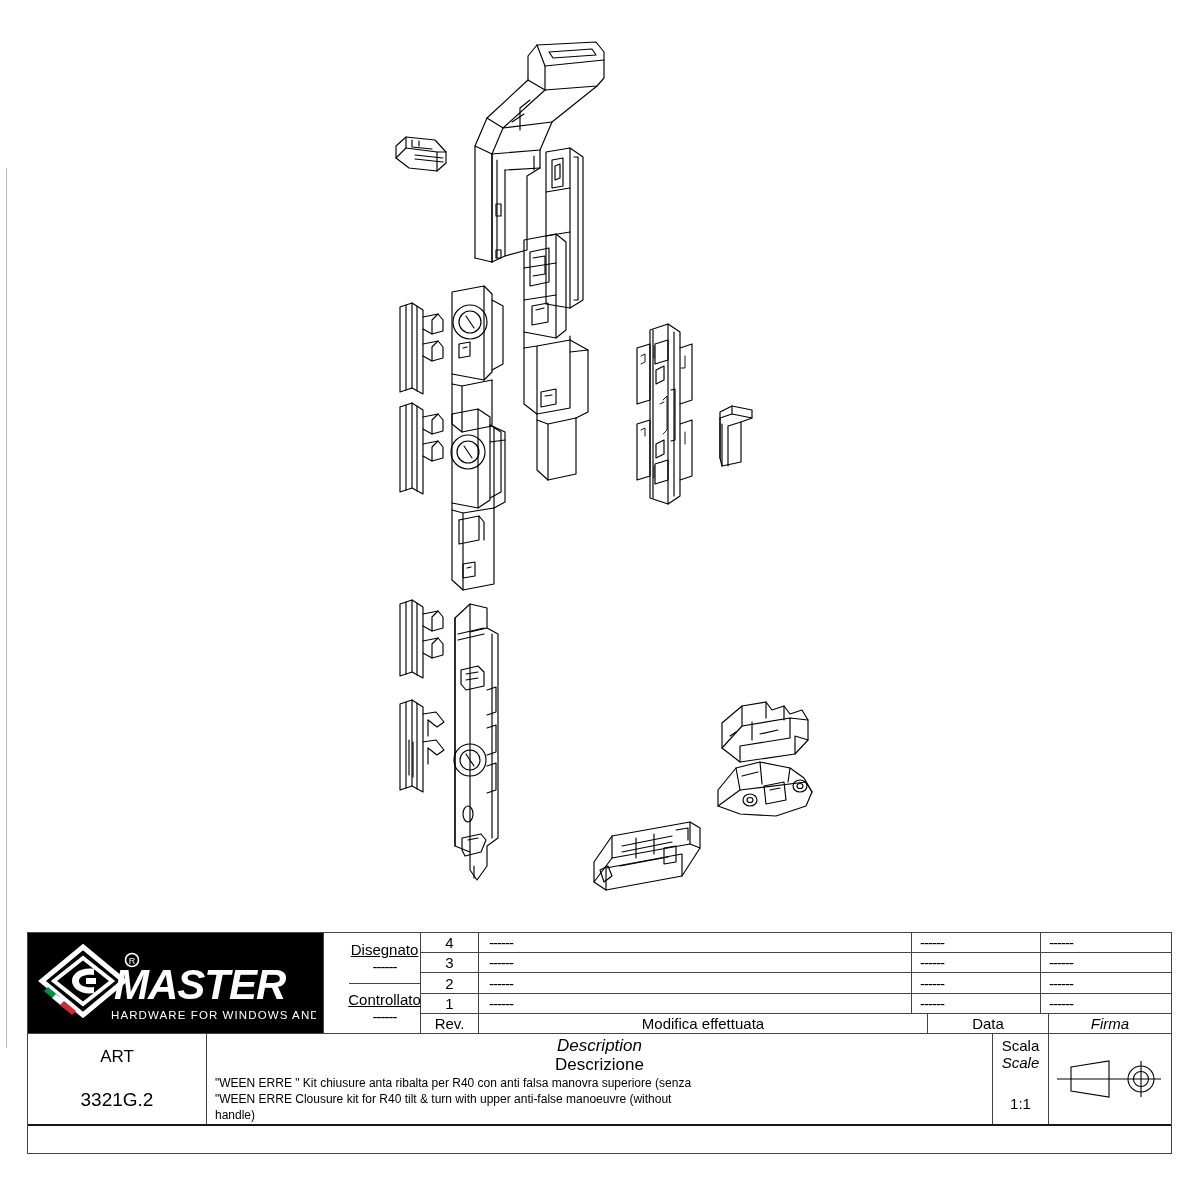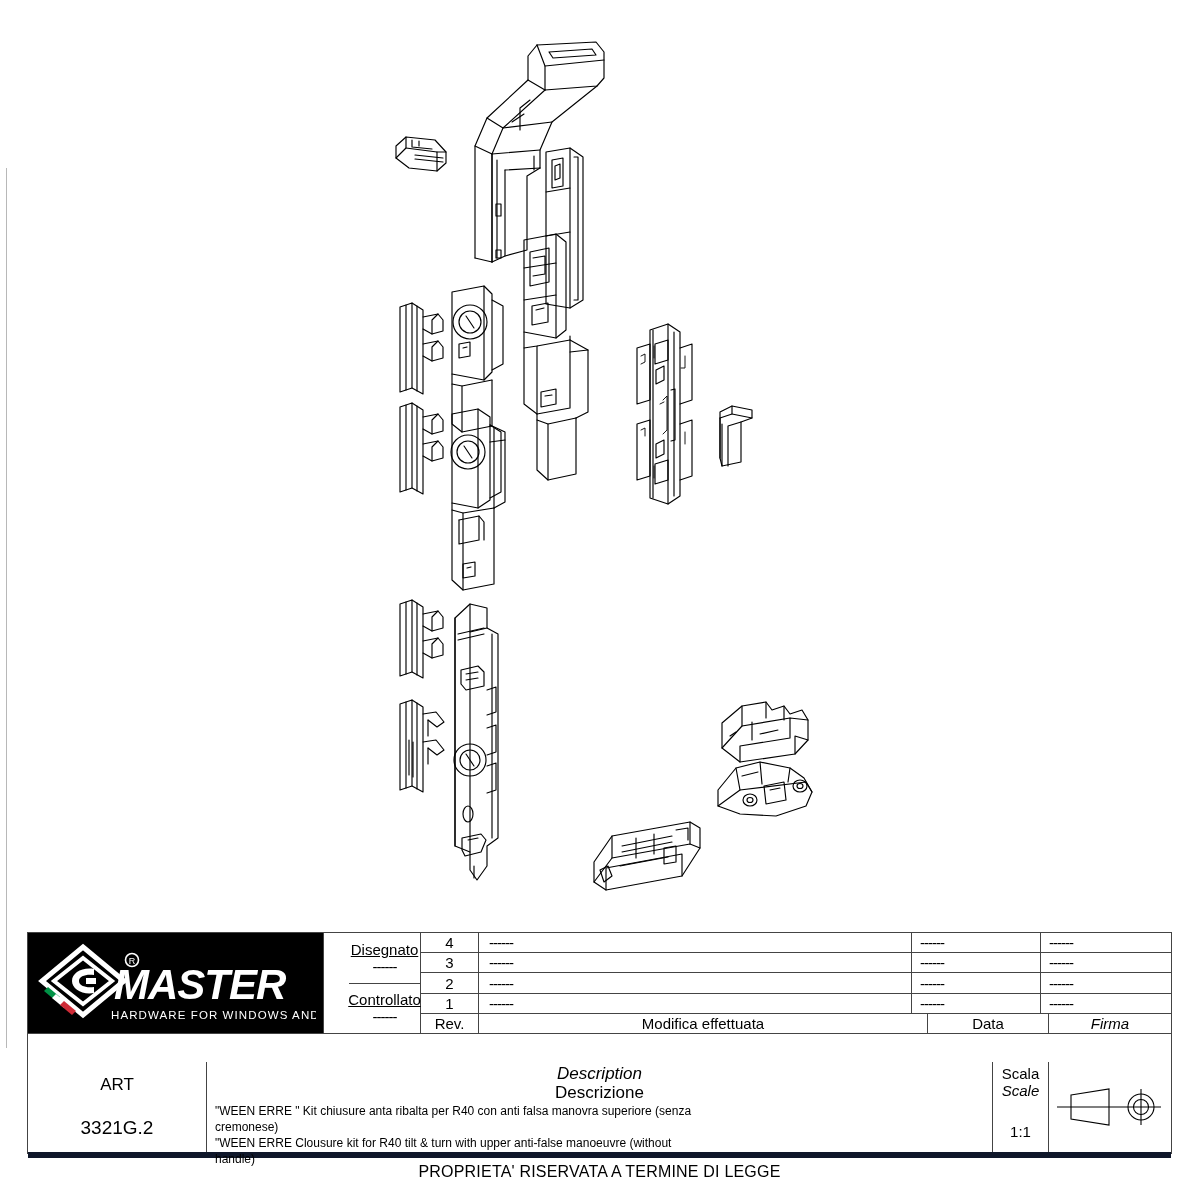--- a/index.html
+++ b/index.html
@@ -42,21 +42,21 @@
           border-right:1px solid #444;letter-spacing:-1px;}
   .rv-mod.center{justify-content:center;padding-left:0;letter-spacing:normal;}
   .rv-data{width:120px;flex:0 0 120px;display:flex;align-items:center;
            padding-left:8px;font-size:15px;border-right:1px solid #444;letter-spacing:-1px;}
   .rv-data.center{justify-content:center;padding-left:0;letter-spacing:normal;}
   .rv-firm{width:122px;flex:0 0 122px;display:flex;align-items:center;
            padding-left:8px;font-size:15px;letter-spacing:-1px;}
   .rv-firm.center{justify-content:center;padding-left:0;letter-spacing:normal;font-style:italic;}
 
   
-  #tb-mid{display:flex;height:90px;border-bottom:6px solid #0f172a;margin-top:28px;}
+  #tb-mid{display:flex;height:90px;border-bottom:2px solid #0f172a;}
 
   #art-cell{width:178px;flex:0 0 178px;border-right:1px solid #444;
             display:flex;flex-direction:column;align-items:center;
             justify-content:center;gap:22px;}
   #art-lbl{font-size:17px;}
   #art-val{font-size:19px;}
 
   #desc-cell{flex:1;border-right:1px solid #444;position:relative;}
   #desc-head{text-align:center;padding-top:2px;line-height:1.12;}
   #desc-it{font-size:17px;}
@@ -428,21 +428,20 @@
         <span id="art-val">3321G.2</span>
       </div>
 
       <div id="desc-cell">
         <div id="desc-head">
           <div id="desc-en">Description</div>
           <div id="desc-it">Descrizione</div>
         </div>
         <div id="desc-body">
           <div>"WEEN ERRE " Kit chiusure anta ribalta per R40 con anti falsa manovra superiore (senza</div>
-          <div>cremonese)</div>
           <div>"WEEN ERRE Clousure  kit for R40 tilt &amp; turn with upper anti-false manoeuvre (without</div>
           <div>handle)</div>
         </div>
       </div>
 
       <div id="scale-cell">
         <span id="sc-it">Scala</span>
         <span id="sc-en">Scale</span>
         <span id="sc-val">1:1</span>
       </div>
@@ -453,18 +452,15 @@
             <path d="M2 30 L106 30"></path>
             <path d="M16 18 L54 12 L54 48 L16 42 Z"></path>
             <circle cx="86" cy="30" r="13"></circle>
             <circle cx="86" cy="30" r="7.5"></circle>
             <path d="M86 12 L86 48"></path>
           </g>
         </svg>
       </div>
     </div>
 
-    <div id="tb-bottom">
-      <span id="legal">PROPRIETA' RISERVATA A TERMINE DI LEGGE</span>
-    </div>
 
   </div>
 </div>
 
 </body></html>

